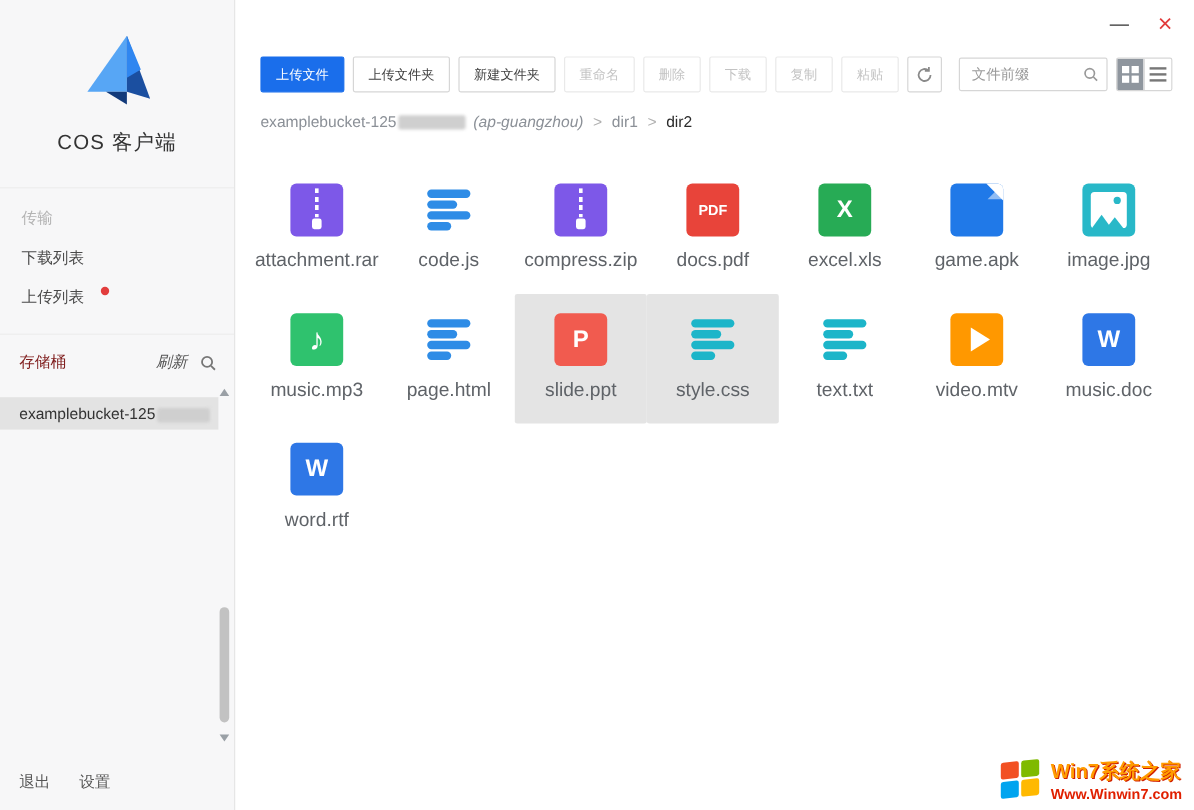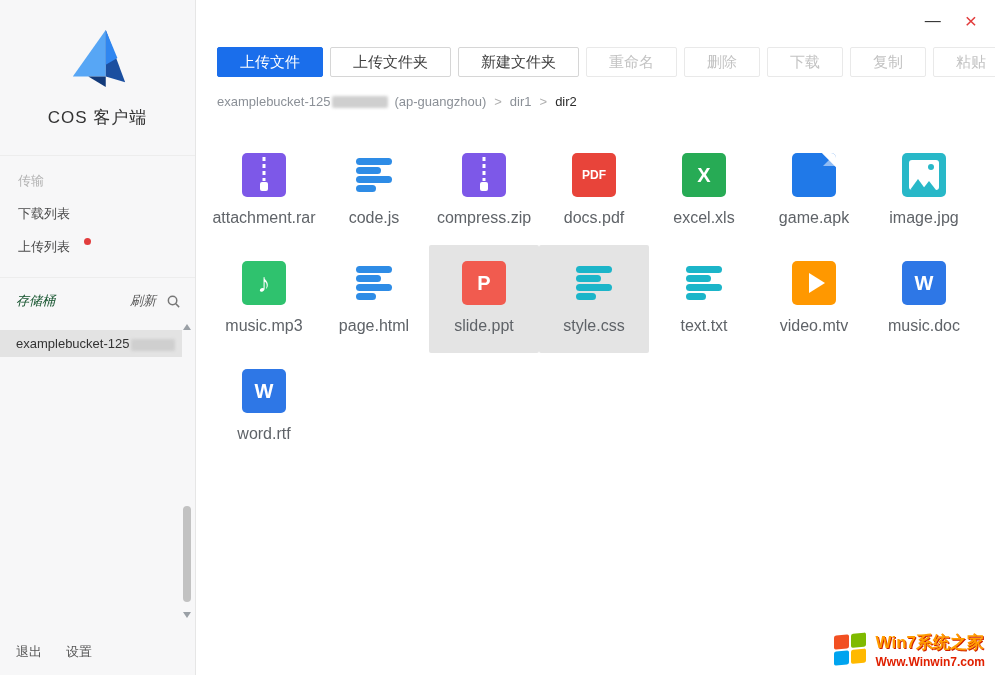--- a/index.html
+++ b/index.html
@@ -8,21 +8,21 @@
 
   
   .sidebar { position:absolute; left:0; top:0; bottom:0; width:196px; background:#f7f7f8; border-right:1px solid #e6e6e6; }
   .logo-wrap { text-align:center; padding-top:26px; }
   .app-title { margin-top:14px; font-size:17px; color:#333; letter-spacing:1px; text-align:center; }
   .side-nav { margin-top:26px; border-top:1px solid #ededed; padding-top:8px; }
   .nav-item { height:33px; line-height:33px; padding-left:18px; font-size:13px; color:#4a4a4a; cursor:pointer; white-space:nowrap; }
   .nav-item.muted { color:#b3b3b3; }
   .badge-dot { display:inline-block; width:7px; height:7px; background:#e23d3d; border-radius:50%; margin-left:14px; vertical-align:6px; }
   .storage-head { display:flex; align-items:center; margin-top:14px; border-top:1px solid #ededed; padding:14px 14px 10px 16px; font-size:13px; }
-  .storage-label { color:#14532d; flex:1;font-style:italic; }
+  .storage-label { color:#7f1d1d; flex:1; }
   .refresh-link { color:#555; margin-right:10px; cursor:pointer;font-style:italic; }
   .bucket-item { height:27px; line-height:27px; background:#e3e3e3; padding-left:16px; font-size:13px; color:#333; margin:10px 13px 0 0; white-space:nowrap; overflow:hidden; cursor:pointer; }
   .side-footer { position:absolute; bottom:14px; left:16px; font-size:13px; color:#555; display:flex; gap:24px; }
   .side-footer span { cursor:pointer; }
   .redact { display:inline-block; height:12px; background:#cfcfcf; filter:blur(1.5px); border-radius:2px; vertical-align:middle; margin:0 2px; }
   .redact.sb { width:44px; }
   .redact.bc { width:56px; }
   
   .side-scroll { position:absolute; right:2px; top:322px; height:298px; width:11px; }
   .arr { width:0; height:0; border-left:4px solid transparent; border-right:4px solid transparent; margin:0 auto; position:absolute; left:1px; }
@@ -30,40 +30,40 @@
   .arr.down { border-top:6px solid #9aa0a6; bottom:2px; }
   .scroll-thumb { position:absolute; left:1px; width:8px; top:184px; height:96px; background:#c2c2c2; border-radius:4px; }
 
   
   .main { position:absolute; left:197px; top:0; right:0; bottom:0; background:#fff; }
   .win-controls { position:absolute; top:10px; right:18px; display:flex; gap:24px; align-items:center; z-index:5; }
   .win-min { color:#333; font-size:16px; cursor:pointer; line-height:1; }
   .win-close { color:#e23b3b; font-size:21px; cursor:pointer; line-height:1; }
 
   .toolbar { display:flex; align-items:center; margin-top:46px; padding:0 18px 0 20px; height:32px; gap:7px; }
-  .tb-btn { height:30px; padding:0 22px; background:#fff; border:1px solid #d6d6d6; border-radius:2px; font-size:15px; color:#404040; cursor:pointer; white-space:nowrap; font-family:inherit; }
+  .tb-btn { height:30px; padding:0 12px; background:#fff; border:1px solid #d6d6d6; border-radius:2px; font-size:11px; color:#404040; cursor:pointer; white-space:nowrap; font-family:inherit; }
   .tb-btn.primary { background:#1a6eeb; border-color:#1a6eeb; color:#fff; }
   .tb-btn.disabled { color:#c3c3c3; border-color:#e9e9e9; cursor:default; }
   .refresh-btn { width:34px; height:30px; display:flex; align-items:center; justify-content:center; border:1px solid #d6d6d6; background:#fff; border-radius:2px; cursor:pointer; }
   .flex-spacer { flex:1; }
   .search-box { display:flex; align-items:center; width:124px; height:28px; border:1px solid #d6d6d6; border-radius:2px; padding:0 6px 0 8px; background:#fff; }
   .search-box input { border:0; outline:0; flex:1; min-width:0; font-size:12px; color:#666; font-family:inherit; background:transparent; }
   .search-box input::placeholder { color:#9a9a9a; }
   .toggle-group { display:flex; border:1px solid #d6d6d6; border-radius:2px; overflow:hidden; height:28px; }
   .toggle { width:27px; display:flex; align-items:center; justify-content:center; background:#fff; cursor:pointer; }
   .toggle.active { background:#8f969e; }
   .toggle + .toggle { border-left:1px solid #d6d6d6; }
   .grid-glyph { display:grid; grid-template-columns:6px 6px; grid-template-rows:6px 6px; gap:2px; }
   .grid-glyph i { background:#fff; }
   .list-glyph { display:flex; flex-direction:column; gap:3px; }
   .list-glyph i { width:14px; height:2px; background:#777; }
 
   .breadcrumb { padding:0 20px; margin-top:16px; font-size:13px; color:#8b9097; display:flex; align-items:center; white-space:nowrap; }
   .bc-bucket { cursor:pointer; }
-  .bc-region { margin-left:4px; }
+  .bc-region { margin-left:4px;font-style:italic; }
   .bc-sep { margin:0 8px; color:#b0b0b0; }
   .bc-dir { cursor:pointer; }
   .bc-dir.current { color:#2b2b2b; cursor:default; }
 
   .file-grid { display:grid; grid-template-columns:repeat(7,110px); margin:28px 0 0 12px; }
   .file-tile { height:108px; display:flex; flex-direction:column; align-items:center; padding-top:16px; border-radius:2px; cursor:pointer; }
   .file-tile.selected { background:#e4e4e4; }
   .file-name { margin-top:12px; font-size:16px; color:#5f6368; }
 
   .icon { width:44px; height:44px; position:relative; flex:none; }

